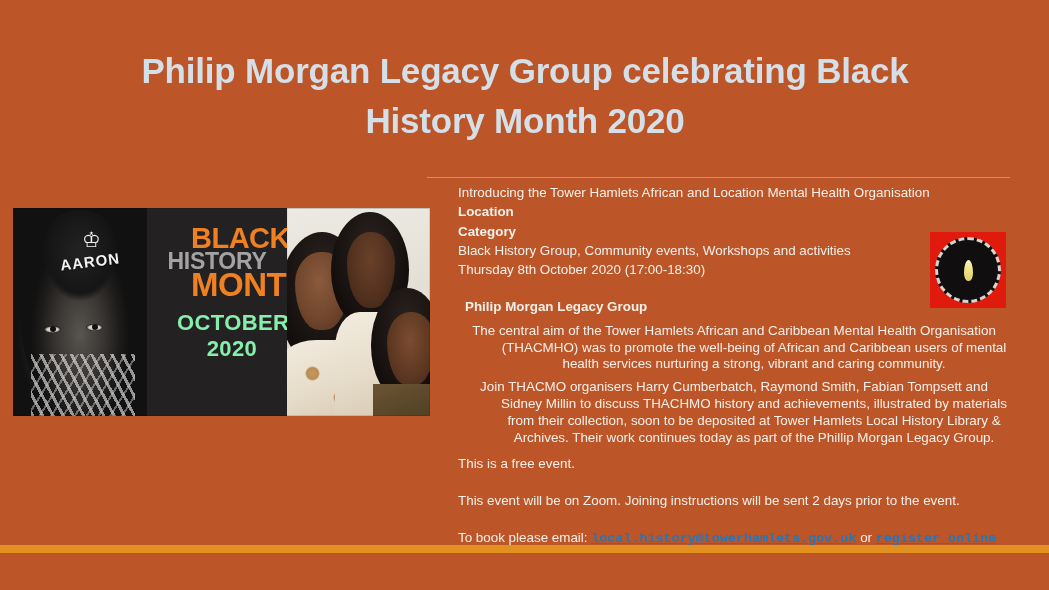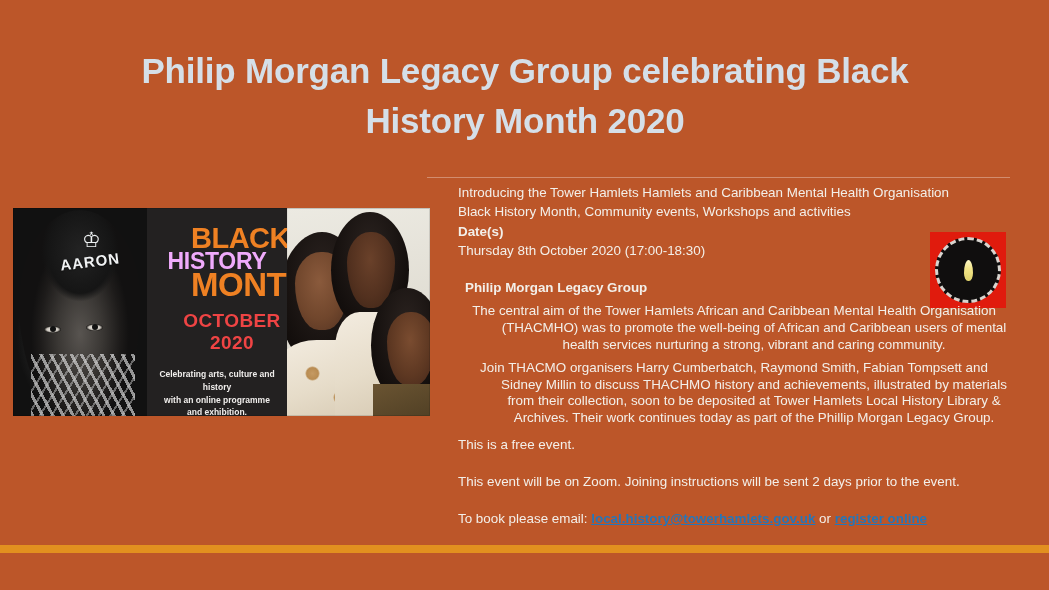--- a/index.html
+++ b/index.html
@@ -113,26 +113,26 @@
     color: #fff;
     text-align: center;
   }
   .pb-black, .pb-month {
     color: #ef8123;
     font-weight: bold;
     letter-spacing: -0.5px;
     margin-left: 44px;
   }
   .pb-black { font-size: 29px; line-height: 24px; margin-top: 18px; }
-  .pb-history { font-size: 23px; line-height: 22px; color: #f0abfc; font-weight: bold; letter-spacing: -0.3px;}
+  .pb-history { font-size: 23px; line-height: 22px; color: #a3a3a3; font-weight: bold; letter-spacing: -0.3px;}
   .pb-month { font-size: 33px; line-height: 26px; }
   .pb-oct {
-    font-size: 19px;
-    font-weight: bold;
-    color: #ef4444;
+    font-size: 22px;
+    font-weight: bold;
+    color: #86efac;
     margin-top: 12px;
     letter-spacing: 0.4px;
     padding-left: 30px;
   }
   .pb-sub {
     font-size: 8.5px;
     line-height: 1.5;
     color: #f0eeec;
     margin-top: 14px;
     font-weight: bold;
@@ -243,20 +243,21 @@
   }
   .body p.plain {
     margin: 9px 0 0 0;
     line-height: 17px;
   }
   .body p.plain.tight { margin-top: 20px; }
   .lnk {
     color: #2576b9;
     text-decoration: underline;
     font-weight: bold;
+    font-family: Liberation Mono, monospace;
   }
 
   
   .bottom-bar {
     position: absolute;
     left: 0;
     top: 545px;
     width: 1049px;
     height: 8px;
     background: #e2901f;
@@ -283,25 +284,20 @@
       <div class="pa-crown">♔</div>
       <div class="pa-name">AARON</div>
       <div class="pa-chain"></div>
     </div>
 
     <div class="panel-b">
       <div class="pb-black">BLACK</div>
       <div class="pb-history">HISTORY</div>
       <div class="pb-month">MONTH</div>
       <div class="pb-oct">OCTOBER 2020</div>
-      <div class="pb-sub">
-        <div>Celebrating arts, culture and history</div>
-        <div>with an online programme</div>
-        <div>and exhibition.</div>
-      </div>
     </div>
 
     <div class="panel-c">
       <div class="pc-wall"></div>
 
       <div class="hair" style="left:-8px; top:24px; width:86px; height:130px;"></div>
       <div class="face" style="left:8px; top:44px; width:54px; height:78px; background:radial-gradient(ellipse at 45% 38%, #8a5a3c 0%, #70462c 55%, #4f3020 100%);"></div>
       <div class="blouse" style="left:-12px; top:132px; width:104px; height:78px; border-radius:40% 30% 0 0;"></div>
       <div class="dot" style="left:18px; top:158px; width:15px; height:15px;"></div>
       <div class="dot" style="left:46px; top:182px; width:15px; height:15px;"></div>
@@ -319,23 +315,24 @@
 
   <div class="logo">
     <div class="logo-disc">
       <div class="logo-flame"></div>
     </div>
   </div>
 
   <div class="rule"></div>
 
   <div class="body">
-    <div class="ln">Introducing the Tower Hamlets Hamlets and Caribbean Mental Health Organisation</div>
-    <div class="ln">Black History Month, Community events, Workshops and activities</div>
-    <div class="ln b">Date(s)</div>
+    <div class="ln">Introducing the Tower Hamlets African and Location Mental Health Organisation</div>
+    <div class="ln b">Location</div>
+    <div class="ln b">Category</div>
+    <div class="ln">Black History Group, Community events, Workshops and activities</div>
     <div class="ln">Thursday 8th October 2020 (17:00-18:30)</div>
     <div class="ln sub">Philip Morgan Legacy Group</div>
 
     <p class="para">The central aim of the Tower Hamlets African and Caribbean Mental Health Organisation (THACMHO) was to promote the well-being of African and Caribbean users of mental health services nurturing a strong, vibrant and caring community.</p>
     <p class="para">Join THACMO organisers Harry Cumberbatch, Raymond Smith, Fabian Tompsett and Sidney Millin to discuss THACHMO history and achievements, illustrated by materials from their collection, soon to be deposited at Tower Hamlets Local History Library &amp; Archives. Their work continues today as part of the Phillip Morgan Legacy Group.</p>
 
     <p class="plain">This is a free event.</p>
     <p class="plain tight">This event will be on Zoom. Joining instructions will be sent 2 days prior to the event.</p>
     <p class="plain tight"><span>To book please email: </span><a class="lnk" href="#">local.history@towerhamlets.gov.uk</a><span> or </span><a class="lnk" href="#">register online</a></p>
   </div>

